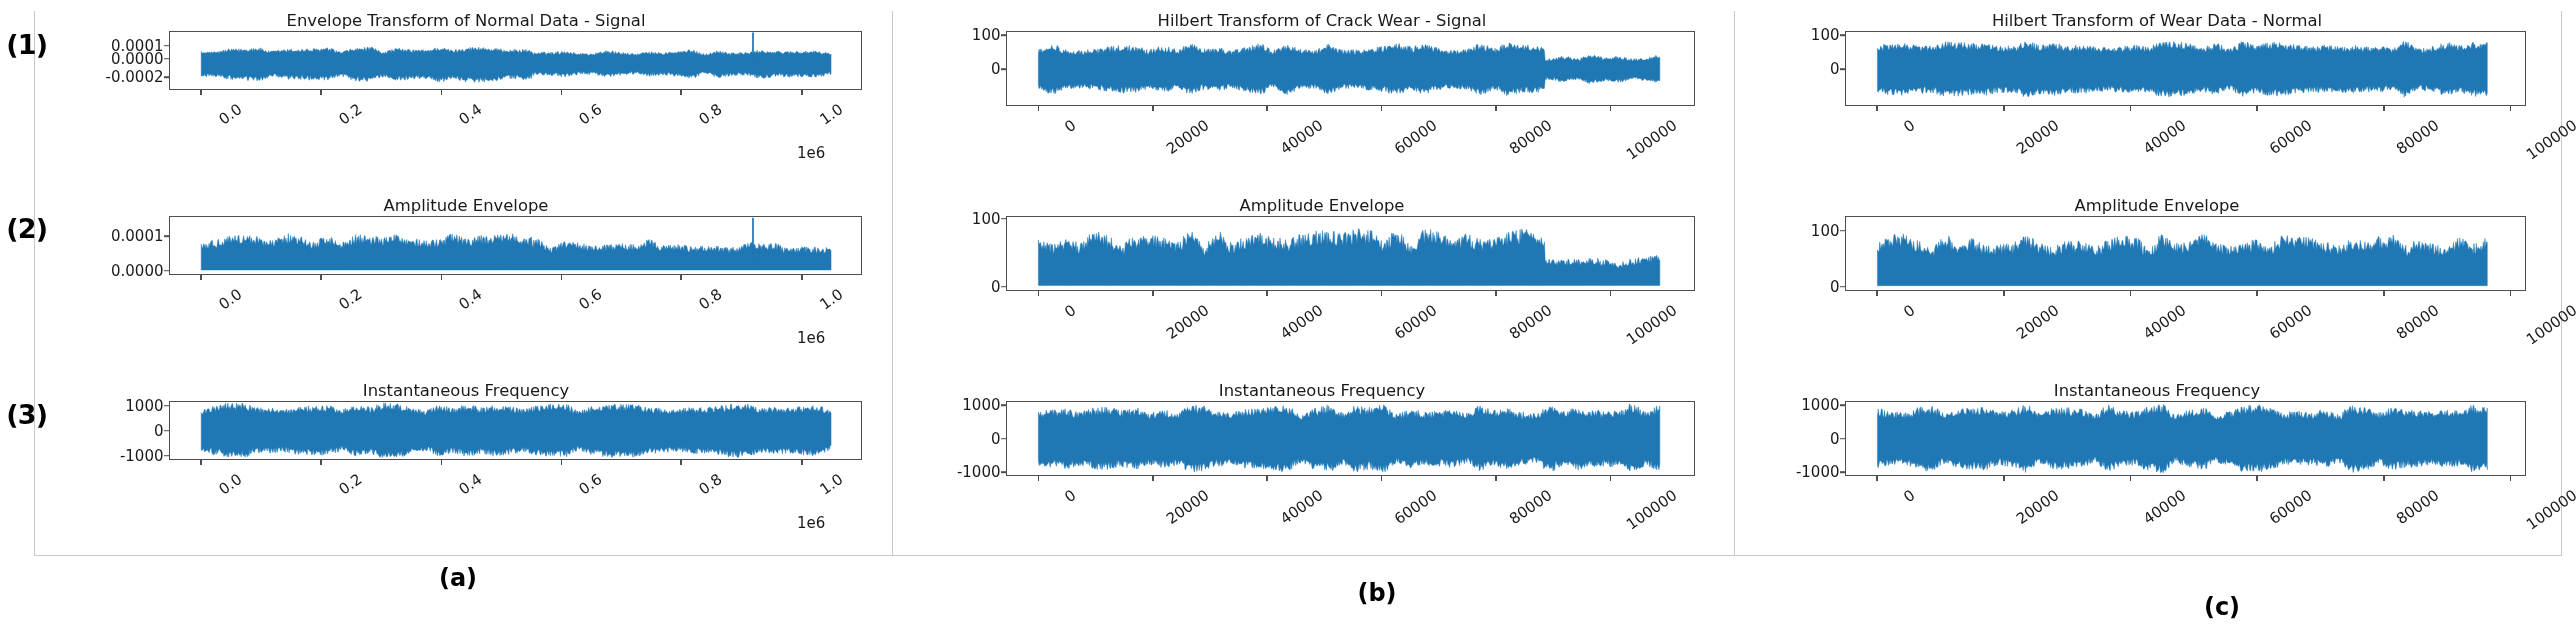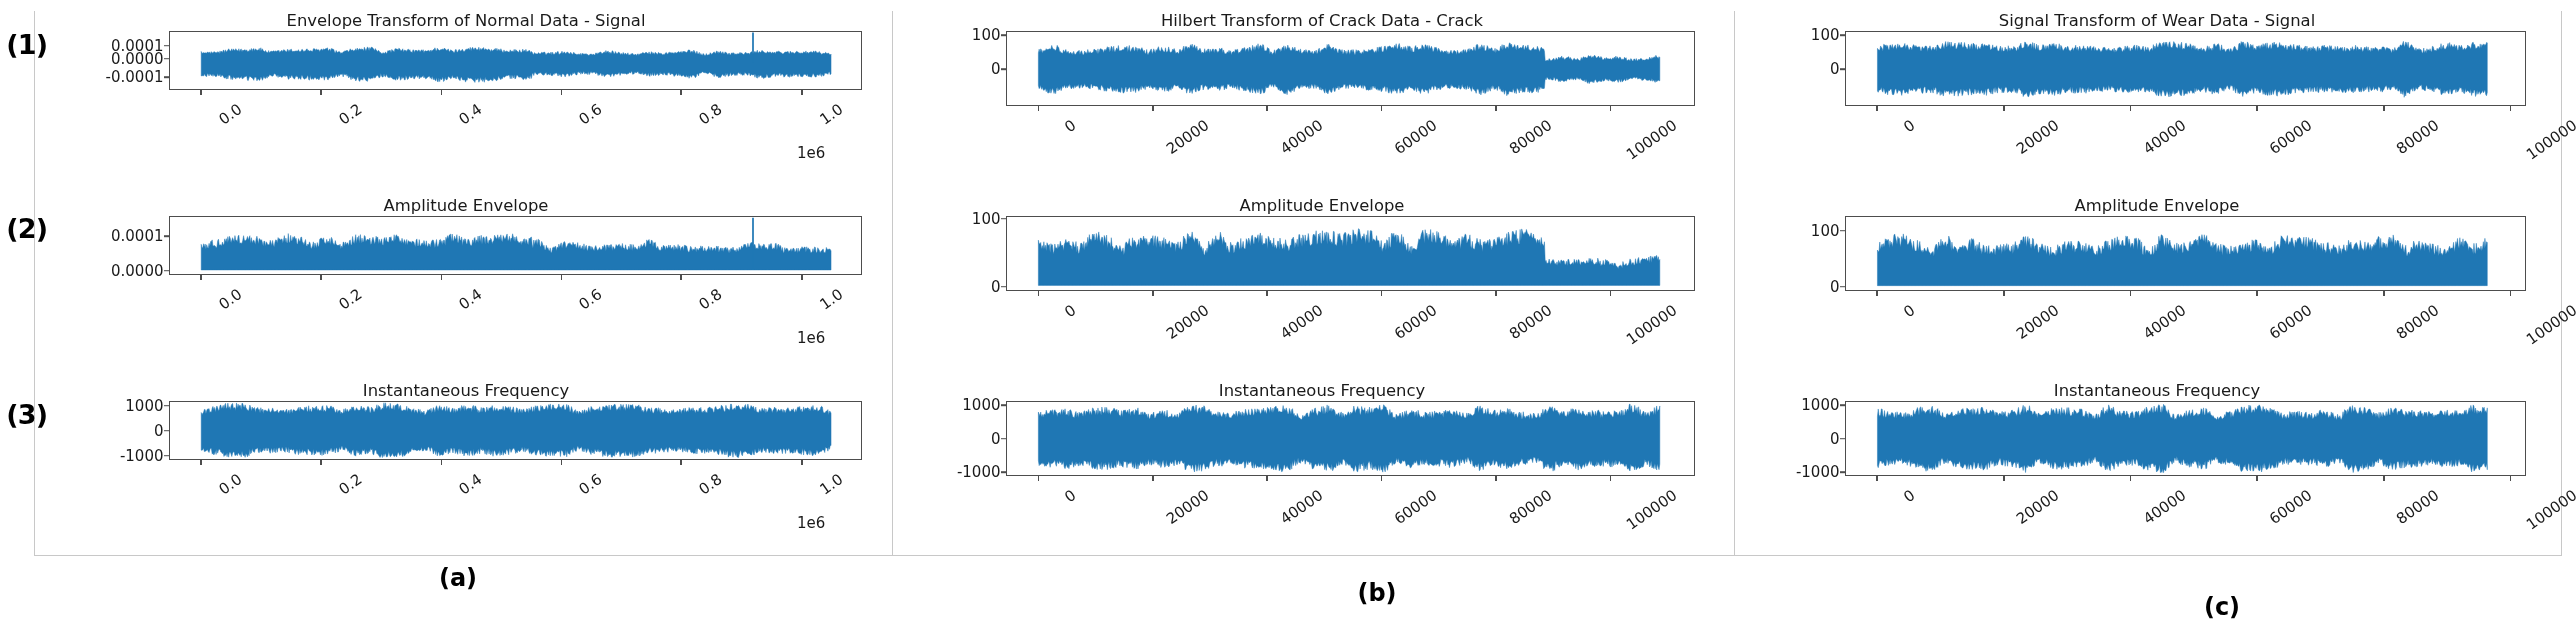--- a/index.html
+++ b/index.html
@@ -74,21 +74,21 @@
             <path d="M743.3 0.7L743.3 38.6" stroke="#1f77b4" stroke-width="2.2" fill="none"></path>
           </svg>
         </div>
     </div>
     <div style="position:absolute;left:106px;top:20.3px;height:59px;">
       <div class="ytick-mark" style="top:24.5%"></div>
         <div class="ytick" style="top:24.5%">0.0001</div>
       <div class="ytick-mark" style="top:46.4%"></div>
         <div class="ytick" style="top:46.4%">0.0000</div>
       <div class="ytick-mark" style="top:78.3%"></div>
-        <div class="ytick" style="top:78.3%">-0.0001</div>
+        <div class="ytick" style="top:78.3%">-0.0002</div>
     </div>
     <div style="position:absolute;left:106px;top:20.3px;width:693px;height:59px;">
       <div class="xtick-mark" style="left:4.5%"></div>
         <div class="xtick" style="left:9.5%">0.0</div>
       <div class="xtick-mark" style="left:21.8%"></div>
         <div class="xtick" style="left:26.8%">0.2</div>
       <div class="xtick-mark" style="left:39.2%"></div>
         <div class="xtick" style="left:44.2%">0.4</div>
       <div class="xtick-mark" style="left:56.5%"></div>
         <div class="xtick" style="left:61.5%">0.6</div>
@@ -161,21 +161,21 @@
         <div class="xtick" style="left:61.5%">0.6</div>
       <div class="xtick-mark" style="left:73.8%"></div>
         <div class="xtick" style="left:78.8%">0.8</div>
       <div class="xtick-mark" style="left:91.2%"></div>
         <div class="xtick" style="left:96.2%">1.0</div>
     </div>
     <div class="exponent" style="left:734px;top:133px;">1e6</div>
   </div>
 
   <div class="cell" style="left:923px;top:11px;width:798px;height:86px;">
-    <div class="cell-title">Hilbert Transform of Crack Data - Crack</div>
+    <div class="cell-title">Hilbert Transform of Crack Wear - Signal</div>
     <div class="axes" style="left:83px;top:20.3px;width:689px;height:75px;">
       <div class="trace">
           <svg viewBox="0 0 876 92" preserveAspectRatio="none">
             <path d="M40.0 26.4L41.0 21.6L42.0 25.6L43.0 21.2L44.0 22.7L45.0 26.7L46.0 23.2L47.0 24.7L48.0 23.2L49.0 23.4L50.0 21.0L51.0 22.3L52.0 21.9L53.0 21.8L54.0 21.1L55.0 21.7L56.0 21.1L57.0 16.9L58.0 19.9L59.0 21.7L60.0 21.3L61.0 23.0L62.0 23.4L63.0 21.1L64.0 16.8L65.0 18.8L66.0 19.6L67.0 24.5L68.0 24.5L69.0 26.4L70.0 26.2L71.0 27.2L72.0 22.6L73.0 25.4L74.0 24.1L75.0 22.0L76.0 25.7L77.0 25.4L78.0 24.3L79.0 27.1L80.0 27.2L81.0 25.3L82.0 28.0L83.0 26.1L84.0 28.7L85.0 24.4L86.0 27.6L87.0 28.4L88.0 27.3L89.0 25.8L90.0 24.7L91.0 24.3L92.0 23.1L93.0 28.5L94.0 25.3L95.0 23.6L96.0 26.7L97.0 28.9L98.0 28.3L99.0 24.0L100.0 26.1L101.0 25.7L102.0 27.3L103.0 22.0L104.0 25.9L105.0 26.6L106.0 24.6L107.0 26.4L108.0 26.5L109.0 25.8L110.0 25.3L111.0 21.5L112.0 22.5L113.0 23.1L114.0 23.4L115.0 27.4L116.0 21.3L117.0 27.5L118.0 22.6L119.0 21.0L120.0 21.4L121.0 22.0L122.0 22.5L123.0 26.1L124.0 23.4L125.0 21.6L126.0 23.9L127.0 21.1L128.0 18.5L129.0 21.3L130.0 18.9L131.0 25.5L132.0 22.5L133.0 18.0L134.0 19.2L135.0 24.8L136.0 17.9L137.0 24.5L138.0 24.5L139.0 22.2L140.0 20.0L141.0 22.9L142.0 17.0L143.0 23.3L144.0 24.0L145.0 23.3L146.0 23.2L147.0 22.8L148.0 21.7L149.0 23.1L150.0 19.3L151.0 19.7L152.0 19.9L153.0 18.0L154.0 24.8L155.0 20.7L156.0 16.9L157.0 25.1L158.0 23.6L159.0 21.3L160.0 19.7L161.0 19.1L162.0 23.4L163.0 24.2L164.0 19.1L165.0 20.0L166.0 24.9L167.0 20.3L168.0 22.6L169.0 20.8L170.0 23.6L171.0 21.4L172.0 19.7L173.1 22.5L174.1 24.9L175.1 23.0L176.1 27.5L177.1 26.9L178.1 22.0L179.1 28.1L180.1 28.4L181.1 25.7L182.1 24.9L183.1 22.4L184.1 21.3L185.1 27.8L186.1 25.0L187.1 21.2L188.1 23.8L189.1 26.7L190.1 22.1L191.1 24.0L192.1 20.8L193.1 18.5L194.1 22.5L195.1 23.8L196.1 24.3L197.1 19.5L198.1 22.5L199.1 23.4L200.1 25.1L201.1 25.2L202.1 19.9L203.1 25.3L204.1 25.5L205.1 23.7L206.1 18.8L207.1 23.1L208.1 26.6L209.1 24.9L210.1 25.6L211.1 21.6L212.1 23.1L213.1 20.8L214.1 23.4L215.1 26.7L216.1 26.4L217.1 25.3L218.1 26.7L219.1 27.4L220.1 22.2L221.1 22.2L222.1 25.6L223.1 23.2L224.1 22.1L225.1 17.9L226.1 24.8L227.1 18.0L228.1 20.0L229.1 18.2L230.1 21.7L231.1 18.9L232.1 20.8L233.1 19.4L234.1 16.0L235.1 18.7L236.1 15.2L237.1 20.2L238.1 18.9L239.1 16.2L240.1 19.6L241.1 21.4L242.1 18.0L243.1 24.0L244.1 22.9L245.1 21.9L246.1 20.5L247.1 23.0L248.1 27.1L249.1 25.2L250.1 26.5L251.1 26.1L252.1 21.1L253.1 26.9L254.1 23.2L255.1 25.6L256.1 21.5L257.1 21.5L258.1 27.0L259.1 21.6L260.1 25.2L261.1 23.8L262.1 21.5L263.1 21.4L264.1 26.2L265.1 22.4L266.1 21.4L267.1 22.7L268.1 26.2L269.1 24.3L270.1 25.5L271.1 20.6L272.1 22.1L273.1 21.3L274.1 20.1L275.1 26.2L276.1 22.6L277.1 26.5L278.1 27.3L279.1 27.5L280.1 26.7L281.1 24.9L282.1 26.2L283.1 23.1L284.1 25.8L285.1 23.7L286.1 28.9L287.1 25.4L288.1 25.3L289.1 24.4L290.1 26.0L291.1 21.9L292.1 23.3L293.1 21.9L294.1 21.9L295.1 27.5L296.1 25.2L297.1 26.2L298.1 24.1L299.1 22.7L300.1 20.4L301.1 22.3L302.1 20.0L303.1 19.8L304.1 24.8L305.1 21.6L306.1 21.9L307.1 20.1L308.1 25.4L309.1 18.9L310.1 20.0L311.1 23.0L312.1 24.6L313.1 16.7L314.1 23.3L315.1 18.4L316.1 23.2L317.1 19.5L318.1 17.0L319.1 20.9L320.1 14.8L321.1 22.5L322.1 18.4L323.1 16.6L324.1 17.3L325.1 20.8L326.1 15.7L327.1 16.5L328.1 22.9L329.1 23.8L330.1 23.5L331.1 23.7L332.1 19.5L333.1 20.8L334.1 20.9L335.1 27.7L336.1 24.9L337.1 25.3L338.1 28.3L339.1 26.8L340.1 26.6L341.1 22.4L342.1 28.4L343.1 23.7L344.1 22.5L345.1 22.2L346.1 20.4L347.1 22.4L348.1 21.1L349.1 24.9L350.1 22.7L351.1 19.3L352.1 20.6L353.1 17.4L354.1 23.5L355.1 18.2L356.1 21.9L357.1 20.4L358.1 16.5L359.1 20.6L360.1 19.8L361.1 23.2L362.1 23.1L363.1 23.7L364.1 19.2L365.1 21.0L366.1 22.9L367.1 19.0L368.1 24.3L369.1 23.7L370.1 24.3L371.1 23.4L372.2 22.5L373.2 26.4L374.2 21.3L375.2 26.2L376.2 27.2L377.2 25.6L378.2 24.5L379.2 22.8L380.2 25.7L381.2 22.1L382.2 24.5L383.2 27.0L384.2 23.3L385.2 23.3L386.2 23.7L387.2 26.6L388.2 26.1L389.2 24.2L390.2 27.7L391.2 27.1L392.2 23.9L393.2 26.1L394.2 22.8L395.2 27.3L396.2 26.0L397.2 21.7L398.2 20.4L399.2 26.6L400.2 23.9L401.2 22.3L402.2 22.2L403.2 22.1L404.2 20.2L405.2 20.1L406.2 20.4L407.2 22.3L408.2 15.7L409.2 19.9L410.2 15.3L411.2 17.9L412.2 18.8L413.2 22.2L414.2 20.6L415.2 20.2L416.2 19.0L417.2 24.0L418.2 21.2L419.2 20.7L420.2 21.5L421.2 25.4L422.2 26.9L423.2 21.9L424.2 21.6L425.2 22.9L426.2 25.6L427.2 22.1L428.2 27.4L429.2 26.8L430.2 22.7L431.2 27.1L432.2 23.9L433.2 28.5L434.2 25.9L435.2 22.5L436.2 25.6L437.2 28.4L438.2 23.4L439.2 22.4L440.2 25.7L441.2 22.0L442.2 24.6L443.2 28.2L444.2 28.0L445.2 22.3L446.2 25.6L447.2 23.3L448.2 23.4L449.2 23.9L450.2 27.1L451.2 26.0L452.2 28.1L453.2 24.9L454.2 27.2L455.2 22.3L456.2 24.4L457.2 24.4L458.2 24.5L459.2 24.7L460.2 25.6L461.2 22.1L462.2 23.2L463.2 23.3L464.2 22.2L465.2 22.5L466.2 21.7L467.2 23.7L468.2 25.4L469.2 25.8L470.2 23.5L471.2 26.0L472.2 19.1L473.2 25.2L474.2 19.1L475.2 19.2L476.2 19.8L477.2 18.3L478.2 25.2L479.2 24.9L480.2 24.3L481.2 18.3L482.2 17.7L483.2 21.3L484.2 23.2L485.2 18.5L486.2 18.5L487.2 17.9L488.2 17.5L489.2 18.7L490.2 20.3L491.2 19.4L492.2 19.2L493.2 21.0L494.2 16.8L495.2 19.5L496.2 14.8L497.2 20.9L498.2 21.3L499.2 16.8L500.2 14.5L501.2 19.3L502.2 22.5L503.2 18.9L504.2 22.7L505.2 21.3L506.2 18.5L507.2 22.5L508.2 18.2L509.2 21.0L510.2 24.2L511.2 17.4L512.2 19.5L513.2 17.9L514.2 18.5L515.2 24.8L516.2 20.0L517.2 24.8L518.2 25.3L519.2 25.0L520.2 18.7L521.2 17.0L522.2 21.3L523.2 19.0L524.2 22.1L525.2 21.9L526.2 21.4L527.2 20.7L528.2 22.1L529.2 16.2L530.2 17.6L531.2 19.2L532.2 22.8L533.2 16.2L534.2 16.5L535.2 19.5L536.2 16.9L537.2 22.6L538.2 16.9L539.2 19.7L540.2 21.0L541.2 18.0L542.2 20.9L543.2 25.3L544.2 23.6L545.2 19.4L546.2 19.7L547.2 19.2L548.2 21.5L549.2 25.0L550.2 20.4L551.2 22.1L552.2 24.5L553.2 25.7L554.2 23.4L555.2 23.9L556.2 26.4L557.2 25.0L558.2 23.9L559.2 25.2L560.2 23.5L561.2 28.0L562.2 24.7L563.2 28.1L564.2 27.2L565.2 24.9L566.2 23.0L567.2 26.4L568.2 27.4L569.2 24.4L570.2 23.1L571.3 24.4L572.3 24.8L573.3 28.8L574.3 23.0L575.3 25.7L576.3 27.3L577.3 26.0L578.3 25.3L579.3 24.4L580.3 27.0L581.3 23.3L582.3 22.2L583.3 25.8L584.3 22.2L585.3 25.0L586.3 26.8L587.3 22.7L588.3 21.1L589.3 24.9L590.3 20.7L591.3 22.9L592.3 21.5L593.3 23.7L594.3 23.7L595.3 18.8L596.3 22.7L597.3 23.8L598.3 16.7L599.3 15.5L600.3 16.3L601.3 22.1L602.3 20.8L603.3 18.4L604.3 21.6L605.3 16.1L606.3 18.6L607.3 20.8L608.3 16.8L609.3 23.7L610.3 23.7L611.3 22.8L612.3 17.1L613.3 19.0L614.3 22.6L615.3 20.8L616.3 21.8L617.3 20.2L618.3 20.0L619.3 24.0L620.3 23.3L621.3 25.2L622.3 20.5L623.3 26.5L624.3 21.8L625.3 22.7L626.3 23.2L627.3 24.2L628.3 23.7L629.3 17.9L630.3 21.6L631.3 15.9L632.3 22.9L633.3 16.5L634.3 16.9L635.3 21.0L636.3 20.7L637.3 18.5L638.3 18.9L639.3 21.1L640.3 14.4L641.3 13.7L642.3 16.4L643.3 15.3L644.3 19.5L645.3 19.3L646.3 18.6L647.3 15.9L648.3 18.9L649.3 23.0L650.3 17.6L651.3 16.5L652.3 21.6L653.3 20.6L654.3 19.9L655.3 19.4L656.3 20.4L657.3 18.7L658.3 16.4L659.3 22.7L660.3 20.7L661.3 17.4L662.3 21.1L663.3 19.1L664.3 16.3L665.3 21.6L666.3 22.7L667.3 23.2L668.3 23.2L669.3 21.8L670.3 21.1L671.3 19.5L672.3 22.3L673.3 22.1L674.3 22.2L675.3 22.4L676.3 18.0L677.3 20.6L678.3 23.1L679.3 24.8L680.3 21.0L681.3 19.1L682.3 20.8L683.3 21.5L684.3 21.3L685.3 24.2L686.3 36.3L687.3 36.6L688.3 35.7L689.3 35.7L690.3 36.2L691.3 33.5L692.3 34.7L693.3 36.2L694.3 35.8L695.3 35.2L696.3 34.0L697.3 33.2L698.3 35.5L699.3 35.3L700.3 32.5L701.3 34.3L702.3 35.1L703.3 31.5L704.3 33.4L705.3 31.8L706.3 33.1L707.3 30.2L708.3 33.7L709.3 32.1L710.3 33.9L711.3 34.5L712.3 33.8L713.3 32.5L714.3 32.8L715.3 31.4L716.3 31.2L717.3 34.2L718.3 32.0L719.3 33.9L720.3 34.5L721.3 36.2L722.3 33.9L723.3 33.2L724.3 34.4L725.3 35.3L726.3 35.0L727.3 33.3L728.3 34.9L729.3 35.3L730.3 36.2L731.3 35.7L732.3 32.2L733.3 34.7L734.3 32.1L735.3 31.2L736.3 32.9L737.3 31.4L738.3 32.6L739.3 32.7L740.3 32.3L741.3 29.7L742.3 30.3L743.3 31.6L744.3 29.8L745.3 33.0L746.3 31.0L747.3 32.5L748.3 30.4L749.3 29.3L750.3 30.5L751.3 32.8L752.3 32.5L753.3 31.6L754.3 30.4L755.3 32.4L756.3 33.1L757.3 30.9L758.3 32.1L759.3 35.0L760.3 35.0L761.3 34.2L762.3 32.7L763.3 34.5L764.3 32.2L765.3 33.9L766.3 33.5L767.3 33.9L768.3 34.1L769.4 33.3L770.4 34.2L771.4 34.8L772.4 32.6L773.4 33.9L774.4 31.6L775.4 33.8L776.4 30.3L777.4 33.7L778.4 31.2L779.4 33.7L780.4 33.3L781.4 31.4L782.4 32.5L783.4 34.6L784.4 34.7L785.4 33.9L786.4 34.9L787.4 31.8L788.4 33.5L789.4 32.4L790.4 35.9L791.4 36.0L792.4 34.9L793.4 35.0L794.4 36.9L795.4 33.5L796.4 34.3L797.4 36.5L798.4 36.7L799.4 33.9L800.4 34.1L801.4 36.7L802.4 33.4L803.4 36.1L804.4 36.1L805.4 34.2L806.4 35.2L807.4 33.9L808.4 33.2L809.4 34.1L810.4 35.5L811.4 35.3L812.4 35.3L813.4 35.7L814.4 35.0L815.4 34.0L816.4 34.3L817.4 34.9L818.4 34.8L819.4 31.7L820.4 33.4L821.4 34.2L822.4 31.9L823.4 33.4L824.4 32.0L825.4 31.1L826.4 32.3L827.4 29.4L828.4 31.2L829.4 32.1L830.4 33.3L831.4 31.1L832.4 32.2L832.4 61.4L831.4 61.4L830.4 60.6L829.4 61.7L828.4 62.7L827.4 60.6L826.4 63.5L825.4 61.5L824.4 60.4L823.4 62.2L822.4 58.6L821.4 61.5L820.4 61.5L819.4 60.3L818.4 60.5L817.4 61.0L816.4 60.7L815.4 60.7L814.4 59.7L813.4 58.5L812.4 58.8L811.4 60.6L810.4 60.8L809.4 60.9L808.4 58.1L807.4 59.4L806.4 58.0L805.4 58.6L804.4 59.4L803.4 57.0L802.4 57.1L801.4 58.4L800.4 56.8L799.4 57.6L798.4 57.1L797.4 58.8L796.4 58.7L795.4 57.6L794.4 58.8L793.4 58.5L792.4 59.6L791.4 60.7L790.4 57.6L789.4 61.0L788.4 61.3L787.4 58.9L786.4 60.7L785.4 61.9L784.4 63.1L783.4 59.0L782.4 63.2L781.4 60.9L780.4 59.2L779.4 63.5L778.4 61.0L777.4 59.9L776.4 61.1L775.4 61.1L774.4 62.6L773.4 61.9L772.4 62.6L771.4 61.4L770.4 61.7L769.4 60.8L768.3 58.8L767.3 61.9L766.3 59.0L765.3 61.0L764.3 59.5L763.3 58.3L762.3 60.5L761.3 61.6L760.3 61.9L759.3 59.6L758.3 62.7L757.3 61.4L756.3 62.7L755.3 61.0L754.3 62.1L753.3 62.7L752.3 63.5L751.3 61.5L750.3 59.9L749.3 60.8L748.3 64.0L747.3 61.7L746.3 63.4L745.3 62.2L744.3 62.4L743.3 62.9L742.3 65.1L741.3 61.6L740.3 64.7L739.3 62.6L738.3 59.6L737.3 63.1L736.3 59.8L735.3 61.5L734.3 61.0L733.3 60.8L732.3 59.9L731.3 57.6L730.3 59.9L729.3 57.6L728.3 59.5L727.3 57.7L726.3 57.3L725.3 60.4L724.3 59.7L723.3 58.3L722.3 60.3L721.3 59.7L720.3 57.7L719.3 59.8L718.3 58.1L717.3 60.6L716.3 59.2L715.3 58.8L714.3 59.4L713.3 62.0L712.3 61.2L711.3 61.7L710.3 62.3L709.3 62.0L708.3 60.7L707.3 61.2L706.3 60.8L705.3 62.8L704.3 61.0L703.3 62.4L702.3 59.3L701.3 59.0L700.3 58.8L699.3 61.3L698.3 57.5L697.3 57.3L696.3 60.6L695.3 60.4L694.3 60.2L693.3 58.1L692.3 60.2L691.3 58.9L690.3 59.5L689.3 57.4L688.3 57.2L687.3 60.4L686.3 57.9L685.3 70.7L684.3 71.8L683.3 70.4L682.3 71.7L681.3 69.9L680.3 69.2L679.3 72.5L678.3 68.2L677.3 76.3L676.3 71.0L675.3 75.3L674.3 71.0L673.3 69.9L672.3 71.7L671.3 74.9L670.3 76.0L669.3 77.0L668.3 74.4L667.3 73.8L666.3 76.5L665.3 71.8L664.3 75.7L663.3 69.4L662.3 70.1L661.3 69.7L660.3 75.8L659.3 75.0L658.3 75.4L657.3 75.8L656.3 70.1L655.3 74.3L654.3 70.1L653.3 76.9L652.3 73.3L651.3 71.8L650.3 70.3L649.3 77.7L648.3 73.1L647.3 77.1L646.3 73.4L645.3 71.3L644.3 75.8L643.3 75.3L642.3 75.0L641.3 75.3L640.3 74.1L639.3 78.4L638.3 77.8L637.3 80.3L636.3 74.1L635.3 73.5L634.3 78.5L633.3 72.6L632.3 75.9L631.3 73.0L630.3 75.0L629.3 71.3L628.3 72.2L627.3 68.2L626.3 68.5L625.3 73.8L624.3 68.9L623.3 72.2L622.3 70.5L621.3 72.5L620.3 69.1L619.3 67.4L618.3 71.5L617.3 67.7L616.3 74.6L615.3 72.5L614.3 69.9L613.3 75.2L612.3 69.2L611.3 74.5L610.3 77.0L609.3 77.5L608.3 71.9L607.3 77.0L606.3 71.9L605.3 74.7L604.3 79.3L603.3 74.9L602.3 77.9L601.3 72.1L600.3 72.6L599.3 71.2L598.3 77.3L597.3 74.8L596.3 73.8L595.3 71.7L594.3 72.2L593.3 68.3L592.3 74.8L591.3 71.8L590.3 70.2L589.3 68.1L588.3 71.8L587.3 66.5L586.3 71.2L585.3 72.6L584.3 67.7L583.3 72.0L582.3 70.2L581.3 69.2L580.3 65.7L579.3 70.6L578.3 72.1L577.3 71.5L576.3 66.6L575.3 70.5L574.3 71.3L573.3 71.0L572.3 68.9L571.3 70.1L570.2 69.7L569.2 69.5L568.2 67.4L567.2 68.5L566.2 65.9L565.2 70.7L564.2 71.1L563.2 70.2L562.2 70.8L561.2 68.2L560.2 65.7L559.2 66.1L558.2 67.9L557.2 68.7L556.2 69.2L555.2 70.2L554.2 67.4L553.2 71.9L552.2 72.8L551.2 70.1L550.2 71.0L549.2 69.9L548.2 73.1L547.2 69.4L546.2 68.3L545.2 67.3L544.2 72.6L543.2 69.2L542.2 68.2L541.2 69.5L540.2 73.2L539.2 71.8L538.2 70.4L537.2 77.3L536.2 73.0L535.2 73.3L534.2 73.3L533.2 71.6L532.2 75.6L531.2 74.3L530.2 72.2L529.2 71.2L528.2 73.2L527.2 77.5L526.2 74.1L525.2 74.3L524.2 70.7L523.2 69.7L522.2 75.3L521.2 68.7L520.2 72.5L519.2 73.9L518.2 72.2L517.2 71.1L516.2 70.2L515.2 70.8L514.2 69.8L513.2 68.4L512.2 69.0L511.2 71.7L510.2 72.5L509.2 69.4L508.2 70.9L507.2 70.8L506.2 73.3L505.2 76.7L504.2 74.5L503.2 73.8L502.2 74.1L501.2 77.1L500.2 70.6L499.2 71.3L498.2 72.4L497.2 77.3L496.2 73.7L495.2 74.3L494.2 70.9L493.2 74.8L492.2 71.6L491.2 74.5L490.2 77.4L489.2 74.1L488.2 71.1L487.2 77.0L486.2 76.4L485.2 69.9L484.2 69.6L483.2 75.0L482.2 69.1L481.2 68.4L480.2 70.7L479.2 69.8L478.2 73.9L477.2 75.3L476.2 70.8L475.2 73.7L474.2 71.5L473.2 73.6L472.2 70.9L471.2 72.6L470.2 71.1L469.2 68.1L468.2 70.9L467.2 68.2L466.2 68.2L465.2 72.7L464.2 68.4L463.2 73.1L462.2 72.4L461.2 73.6L460.2 72.0L459.2 73.2L458.2 73.0L457.2 68.8L456.2 68.4L455.2 66.4L454.2 71.3L453.2 66.2L452.2 70.8L451.2 67.5L450.2 66.6L449.2 68.1L448.2 68.9L447.2 70.2L446.2 68.6L445.2 66.7L444.2 65.2L443.2 70.5L442.2 67.9L441.2 68.6L440.2 66.0L439.2 69.3L438.2 66.4L437.2 66.4L436.2 65.7L435.2 71.3L434.2 66.8L433.2 68.1L432.2 71.3L431.2 65.7L430.2 66.2L429.2 66.1L428.2 69.2L427.2 69.6L426.2 69.4L425.2 70.8L424.2 68.2L423.2 72.8L422.2 67.6L421.2 70.5L420.2 70.8L419.2 69.9L418.2 75.2L417.2 74.3L416.2 69.2L415.2 71.1L414.2 75.7L413.2 76.2L412.2 73.7L411.2 72.3L410.2 74.5L409.2 78.0L408.2 75.9L407.2 76.4L406.2 70.7L405.2 77.1L404.2 74.8L403.2 72.2L402.2 71.4L401.2 73.4L400.2 68.9L399.2 73.1L398.2 70.8L397.2 68.4L396.2 69.4L395.2 66.9L394.2 71.1L393.2 66.9L392.2 65.9L391.2 71.3L390.2 68.5L389.2 66.5L388.2 66.0L387.2 70.9L386.2 66.5L385.2 71.6L384.2 69.0L383.2 67.6L382.2 69.9L381.2 69.3L380.2 66.7L379.2 68.2L378.2 68.5L377.2 66.8L376.2 69.8L375.2 66.1L374.2 68.6L373.2 70.9L372.2 71.3L371.1 68.9L370.1 67.5L369.1 68.3L368.1 70.6L367.1 70.2L366.1 75.3L365.1 69.6L364.1 74.0L363.1 72.6L362.1 76.3L361.1 74.7L360.1 74.7L359.1 72.8L358.1 72.6L357.1 79.0L356.1 74.5L355.1 77.8L354.1 77.3L353.1 77.5L352.1 75.2L351.1 74.5L350.1 72.7L349.1 73.8L348.1 74.3L347.1 71.0L346.1 73.2L345.1 70.6L344.1 68.8L343.1 69.2L342.1 66.4L341.1 65.4L340.1 69.7L339.1 67.5L338.1 65.3L337.1 68.8L336.1 65.7L335.1 65.8L334.1 67.8L333.1 70.3L332.1 69.9L331.1 70.5L330.1 68.1L329.1 74.7L328.1 76.9L327.1 77.0L326.1 73.0L325.1 70.6L324.1 77.1L323.1 78.2L322.1 72.5L321.1 71.6L320.1 76.6L319.1 73.5L318.1 71.1L317.1 77.3L316.1 74.9L315.1 73.3L314.1 69.8L313.1 76.9L312.1 70.0L311.1 73.4L310.1 76.4L309.1 74.7L308.1 72.0L307.1 72.5L306.1 68.3L305.1 73.8L304.1 74.0L303.1 72.1L302.1 74.3L301.1 71.9L300.1 70.3L299.1 70.7L298.1 68.3L297.1 67.9L296.1 73.5L295.1 71.6L294.1 65.9L293.1 72.2L292.1 68.8L291.1 68.5L290.1 70.8L289.1 65.7L288.1 70.6L287.1 69.3L286.1 66.8L285.1 68.8L284.1 68.6L283.1 65.1L282.1 66.4L281.1 65.2L280.1 71.4L279.1 71.1L278.1 69.4L277.1 73.0L276.1 66.9L275.1 67.4L274.1 68.8L273.1 67.2L272.1 71.5L271.1 73.6L270.1 69.1L269.1 71.9L268.1 71.0L267.1 68.5L266.1 69.0L265.1 68.8L264.1 69.3L263.1 67.1L262.1 70.3L261.1 68.5L260.1 68.9L259.1 71.0L258.1 70.3L257.1 72.1L256.1 72.5L255.1 68.0L254.1 68.8L253.1 66.8L252.1 68.5L251.1 70.1L250.1 73.1L249.1 66.3L248.1 66.7L247.1 66.7L246.1 72.9L245.1 74.0L244.1 74.3L243.1 72.6L242.1 69.4L241.1 75.7L240.1 74.9L239.1 70.1L238.1 72.0L237.1 72.7L236.1 77.5L235.1 73.4L234.1 73.9L233.1 76.9L232.1 70.1L231.1 71.9L230.1 72.9L229.1 77.1L228.1 70.5L227.1 71.7L226.1 70.1L225.1 69.4L224.1 71.2L223.1 73.1L222.1 71.7L221.1 70.2L220.1 70.8L219.1 69.2L218.1 66.9L217.1 68.0L216.1 67.9L215.1 68.2L214.1 66.1L213.1 66.7L212.1 68.5L211.1 71.4L210.1 68.3L209.1 73.5L208.1 71.3L207.1 72.2L206.1 74.9L205.1 71.9L204.1 74.4L203.1 68.9L202.1 69.3L201.1 74.8L200.1 71.1L199.1 69.0L198.1 73.3L197.1 69.5L196.1 70.2L195.1 69.0L194.1 69.7L193.1 72.8L192.1 73.7L191.1 69.6L190.1 73.2L189.1 69.0L188.1 69.7L187.1 68.9L186.1 71.9L185.1 70.2L184.1 69.7L183.1 66.6L182.1 70.5L181.1 68.3L180.1 67.8L179.1 68.9L178.1 69.1L177.1 67.0L176.1 72.7L175.1 67.9L174.1 71.1L173.1 69.6L172.0 67.4L171.0 72.7L170.0 68.5L169.0 72.4L168.0 74.7L167.0 72.4L166.0 70.2L165.0 71.2L164.0 76.4L163.0 72.7L162.0 68.9L161.0 74.7L160.0 70.2L159.0 69.9L158.0 75.6L157.0 71.1L156.0 69.0L155.0 71.2L154.0 71.7L153.0 75.4L152.0 69.2L151.0 69.5L150.0 74.3L149.0 76.7L148.0 77.0L147.0 70.9L146.0 69.7L145.0 76.1L144.0 75.5L143.0 75.1L142.0 75.5L141.0 70.9L140.0 72.0L139.0 74.9L138.0 71.1L137.0 73.9L136.0 71.0L135.0 74.9L134.0 73.3L133.0 69.7L132.0 68.4L131.0 71.3L130.0 71.4L129.0 70.6L128.0 69.9L127.0 74.5L126.0 74.5L125.0 70.9L124.0 74.6L123.0 70.6L122.0 69.4L121.0 67.0L120.0 67.3L119.0 73.3L118.0 71.9L117.0 72.8L116.0 69.7L115.0 68.7L114.0 68.1L113.0 68.5L112.0 67.6L111.0 67.9L110.0 67.5L109.0 70.5L108.0 65.5L107.0 66.0L106.0 71.8L105.0 71.0L104.0 70.7L103.0 68.4L102.0 68.3L101.0 69.5L100.0 67.8L99.0 65.0L98.0 67.9L97.0 68.4L96.0 70.3L95.0 66.1L94.0 66.8L93.0 71.0L92.0 70.2L91.0 66.0L90.0 67.8L89.0 68.9L88.0 67.0L87.0 70.2L86.0 66.8L85.0 71.3L84.0 68.7L83.0 70.4L82.0 71.7L81.0 69.3L80.0 65.3L79.0 68.7L78.0 66.6L77.0 70.4L76.0 67.3L75.0 70.8L74.0 68.8L73.0 66.5L72.0 70.1L71.0 67.7L70.0 70.8L69.0 74.0L68.0 69.7L67.0 73.2L66.0 71.3L65.0 74.3L64.0 69.6L63.0 71.8L62.0 77.7L61.0 73.7L60.0 77.5L59.0 73.5L58.0 70.6L57.0 73.7L56.0 77.1L55.0 71.2L54.0 76.4L53.0 76.7L52.0 76.9L51.0 72.3L50.0 75.3L49.0 71.1L48.0 72.4L47.0 73.7L46.0 72.5L45.0 69.3L44.0 72.2L43.0 67.0L42.0 70.3L41.0 71.4L40.0 67.3Z" fill="#1f77b4" stroke="#1f77b4" stroke-width="0.6"></path>
           </svg>
         </div>
     </div>
     <div style="position:absolute;left:83px;top:20.3px;height:75px;">
       <div class="ytick-mark" style="top:5.5%"></div>
         <div class="ytick" style="top:5.5%">100</div>
@@ -256,21 +256,21 @@
       <div class="xtick-mark" style="left:54.4%"></div>
         <div class="xtick" style="left:61.6%">60000</div>
       <div class="xtick-mark" style="left:71.0%"></div>
         <div class="xtick" style="left:78.2%">80000</div>
       <div class="xtick-mark" style="left:87.6%"></div>
         <div class="xtick" style="left:96.4%">100000</div>
     </div>
   </div>
 
   <div class="cell" style="left:1762px;top:11px;width:790px;height:86px;">
-    <div class="cell-title">Signal Transform of Wear Data - Signal</div>
+    <div class="cell-title">Hilbert Transform of Wear Data - Normal</div>
     <div class="axes" style="left:83px;top:20.3px;width:681px;height:75px;">
       <div class="trace">
           <svg viewBox="0 0 866 92" preserveAspectRatio="none">
             <path d="M40.1 20.6L41.1 22.2L42.1 22.6L43.1 23.1L44.1 17.6L45.1 19.1L46.1 20.9L47.1 23.8L48.1 15.5L49.1 16.1L50.1 17.7L51.1 16.2L52.1 18.8L53.1 17.0L54.1 22.1L55.1 22.4L56.1 16.2L57.1 16.9L58.1 20.4L59.1 15.7L60.1 21.4L61.1 19.2L62.1 17.6L63.1 16.2L64.1 22.0L65.1 19.6L66.1 15.0L67.1 20.2L68.1 16.2L69.1 18.9L70.1 20.3L71.1 19.5L72.1 19.4L73.1 18.4L74.1 17.1L75.1 14.4L76.1 21.0L77.1 17.6L78.1 16.1L79.1 18.7L80.1 22.1L81.1 22.3L82.1 18.9L83.1 20.2L84.1 23.1L85.1 17.9L86.1 15.9L87.1 17.2L88.1 19.2L89.1 17.0L90.1 18.9L91.1 19.2L92.1 18.5L93.1 19.2L94.1 18.5L95.1 23.6L96.1 23.7L97.1 18.6L98.1 19.4L99.1 21.5L100.1 19.8L101.1 17.8L102.1 17.6L103.1 18.5L104.1 24.5L105.1 20.3L106.1 20.4L107.1 17.4L108.1 21.2L109.1 23.6L110.1 20.8L111.1 19.0L112.1 21.3L113.1 23.1L114.1 19.1L115.1 23.8L116.1 16.4L117.1 16.5L118.1 19.0L119.1 20.3L120.1 21.5L121.1 21.3L122.1 18.7L123.1 14.4L124.1 18.2L125.1 21.0L126.1 16.0L127.1 12.0L128.1 19.2L129.1 17.9L130.1 12.2L131.1 18.0L132.1 12.9L133.1 20.1L134.1 12.6L135.1 18.3L136.1 18.2L137.1 18.4L138.1 16.0L139.1 13.9L140.1 21.1L141.1 21.4L142.1 18.6L143.1 15.3L144.1 13.2L145.1 16.8L146.1 15.6L147.1 12.8L148.1 17.9L149.1 19.8L150.1 18.3L151.1 13.2L152.1 18.4L153.1 18.9L154.1 21.1L155.1 21.6L156.1 15.2L157.1 17.5L158.1 22.2L159.1 17.6L160.1 14.9L161.1 21.9L162.1 14.2L163.1 14.9L164.1 16.5L165.1 21.9L166.1 15.9L167.1 21.5L168.1 22.4L169.1 18.2L170.1 20.8L171.1 21.4L172.1 18.7L173.1 15.2L174.1 14.9L175.1 19.4L176.1 16.3L177.1 15.9L178.1 18.1L179.1 17.0L180.1 17.3L181.1 18.1L182.1 15.8L183.1 16.3L184.1 23.0L185.1 21.8L186.1 21.2L187.1 16.2L188.1 21.5L189.1 19.2L190.1 19.4L191.1 19.4L192.1 17.3L193.1 22.9L194.1 23.7L195.1 24.4L196.1 20.9L197.1 17.7L198.1 24.8L199.1 19.6L200.1 23.3L201.1 24.2L202.1 23.6L203.0 19.1L204.0 22.4L205.0 21.5L206.0 25.1L207.0 17.3L208.0 23.8L209.0 20.1L210.0 23.7L211.0 20.1L212.0 22.0L213.0 22.2L214.0 18.2L215.0 19.5L216.0 20.1L217.0 23.6L218.0 23.5L219.0 19.2L220.0 22.9L221.0 17.8L222.0 16.9L223.0 14.1L224.0 20.0L225.0 20.4L226.0 19.7L227.0 19.9L228.0 12.6L229.0 13.1L230.0 15.7L231.0 15.4L232.0 19.4L233.0 17.6L234.0 16.3L235.0 15.0L236.0 15.2L237.0 21.2L238.0 13.2L239.0 22.2L240.0 14.0L241.0 20.4L242.0 22.3L243.0 15.2L244.0 22.5L245.0 16.7L246.0 22.7L247.0 23.2L248.0 23.1L249.0 22.8L250.0 21.3L251.0 16.0L252.0 16.3L253.0 19.3L254.0 22.2L255.0 17.2L256.0 21.3L257.0 17.4L258.0 21.9L259.0 16.5L260.0 15.1L261.0 17.6L262.0 18.2L263.0 14.8L264.0 17.8L265.0 14.4L266.0 17.6L267.0 19.1L268.0 15.5L269.0 21.3L270.0 21.2L271.0 20.4L272.0 14.8L273.0 23.2L274.0 16.8L275.0 18.3L276.0 21.4L277.0 24.1L278.0 22.0L279.0 20.6L280.0 18.9L281.0 22.4L282.0 18.8L283.0 18.1L284.0 21.7L285.0 23.2L286.0 24.5L287.0 22.7L288.0 22.3L289.0 19.8L290.0 23.9L291.0 20.5L292.0 20.3L293.0 16.6L294.0 22.9L295.0 18.9L296.0 23.9L297.0 21.3L298.0 17.9L299.0 20.9L300.0 23.5L301.0 21.0L302.0 21.1L303.0 17.4L304.0 21.6L305.0 20.3L306.0 23.2L307.0 22.5L308.0 18.0L309.0 20.1L310.0 21.3L311.0 18.5L312.0 17.5L313.0 24.4L314.0 20.0L315.0 20.2L316.0 18.2L317.0 24.2L318.0 19.6L319.0 23.2L320.0 23.1L321.0 23.6L322.0 20.8L323.0 21.3L324.0 23.3L325.0 25.4L326.0 23.8L327.0 22.8L328.0 19.5L329.0 19.8L330.0 19.3L331.0 22.2L332.0 24.0L333.0 21.7L334.0 23.4L335.0 20.5L336.0 23.1L337.0 22.9L338.0 24.3L339.0 23.4L340.0 21.5L341.0 24.8L342.0 20.2L343.0 25.9L344.0 22.4L345.0 24.8L346.0 22.6L347.0 19.7L348.0 20.4L349.0 19.0L350.0 19.8L351.0 20.5L352.0 23.8L353.0 24.8L354.0 22.2L355.0 23.6L356.0 17.6L357.0 22.2L358.0 19.4L359.0 17.5L360.0 22.3L361.0 19.5L362.0 23.6L363.0 24.3L364.0 20.3L365.0 23.1L366.0 19.8L367.0 17.8L368.0 16.3L369.0 23.7L370.0 20.4L371.0 16.5L372.0 24.0L373.0 17.8L374.0 18.2L375.0 20.7L376.0 23.1L377.0 22.4L378.0 19.9L379.0 17.8L380.0 22.8L381.0 25.1L382.0 18.7L383.0 22.0L384.0 23.1L385.0 19.3L386.0 22.2L387.0 25.5L388.0 22.7L389.0 21.6L390.0 20.5L391.0 24.1L392.0 15.9L393.0 21.4L394.0 17.6L395.0 21.3L396.0 14.4L397.0 18.5L398.0 19.6L399.0 16.1L400.0 13.5L401.0 14.4L402.0 16.9L403.0 19.1L404.0 13.9L405.0 13.1L406.0 18.1L407.0 12.7L408.0 16.2L409.0 12.7L410.0 17.8L411.0 19.4L412.0 13.7L413.0 12.3L414.0 19.0L415.0 19.6L416.0 19.8L417.0 17.4L418.0 12.1L419.0 14.2L420.0 14.8L421.0 19.6L422.0 19.5L423.0 20.8L424.0 14.8L425.0 16.4L426.0 21.1L427.0 16.0L428.0 12.8L429.0 21.9L430.0 20.7L431.0 20.9L432.0 21.3L433.0 14.6L434.0 14.2L435.0 18.5L436.0 19.3L437.0 17.3L438.0 20.3L439.0 14.8L440.0 16.6L441.0 22.0L442.0 17.6L443.0 17.0L444.0 22.4L445.0 17.4L446.0 22.7L447.0 21.0L448.0 20.4L449.0 24.0L450.0 21.5L451.0 21.5L452.0 22.2L453.0 19.9L454.0 23.3L455.0 22.7L456.0 21.1L457.0 21.9L458.0 24.8L459.0 24.2L460.0 21.5L461.0 17.4L462.0 22.9L463.0 18.2L464.0 22.3L465.0 20.5L466.0 23.6L467.0 20.1L468.0 23.2L469.0 15.4L470.0 15.0L471.0 17.7L472.0 18.6L473.0 16.8L474.0 15.5L475.0 14.7L476.0 17.4L477.0 23.6L478.0 22.8L479.0 16.2L480.0 22.3L481.0 22.8L482.0 21.2L483.0 22.7L484.0 25.4L485.0 24.1L486.0 21.7L487.0 22.2L488.0 21.0L489.0 25.5L490.0 21.7L491.0 20.8L492.0 24.6L493.0 24.3L494.0 21.3L495.0 18.6L496.0 18.3L497.0 20.7L498.0 22.6L499.0 23.3L500.0 22.4L501.0 15.2L502.0 13.9L503.0 17.2L504.0 12.0L505.0 14.9L506.0 12.7L507.0 12.9L508.0 18.9L509.0 14.5L510.0 19.9L511.0 19.8L512.0 12.5L513.0 14.4L514.0 19.0L515.0 20.7L516.0 15.4L517.0 16.6L518.0 18.8L519.0 16.0L520.0 22.4L521.0 20.0L522.0 21.1L523.0 23.0L524.0 17.8L525.0 19.3L526.0 17.3L527.0 21.2L528.0 17.1L529.0 21.0L530.0 16.1L531.0 20.0L532.0 14.7L533.0 19.2L534.0 16.3L535.0 14.3L536.0 21.0L537.0 13.7L538.0 19.2L539.0 21.5L540.0 18.4L541.0 15.9L542.0 21.4L543.0 19.7L544.0 13.7L545.0 17.2L546.0 12.6L547.0 16.5L548.0 15.8L549.0 14.7L550.0 20.2L551.0 19.5L552.0 18.5L553.0 13.3L554.0 17.5L555.0 16.1L556.0 18.2L557.0 17.3L558.0 17.3L559.0 20.8L560.0 19.3L561.0 16.5L562.0 22.1L563.0 22.5L564.0 17.6L565.0 19.6L566.0 17.9L567.0 16.0L568.0 18.0L569.0 23.2L570.0 19.4L571.0 15.4L572.0 20.8L573.0 22.1L574.0 22.0L575.0 17.2L576.0 17.2L577.0 19.0L578.0 16.3L579.0 19.4L580.0 24.0L581.0 19.8L582.0 22.0L583.0 22.5L584.0 20.2L584.9 19.4L585.9 17.6L586.9 23.5L587.9 17.7L588.9 25.2L589.9 20.1L590.9 21.1L591.9 19.4L592.9 23.9L593.9 19.7L594.9 21.6L595.9 18.3L596.9 22.7L597.9 20.1L598.9 23.1L599.9 24.9L600.9 19.9L601.9 18.3L602.9 24.0L603.9 20.1L604.9 24.1L605.9 22.0L606.9 17.5L607.9 17.4L608.9 19.3L609.9 16.5L610.9 20.2L611.9 19.0L612.9 20.6L613.9 18.2L614.9 20.1L615.9 24.5L616.9 17.0L617.9 19.4L618.9 17.3L619.9 22.2L620.9 22.7L621.9 21.0L622.9 24.1L623.9 18.2L624.9 23.4L625.9 21.7L626.9 18.0L627.9 22.0L628.9 21.7L629.9 20.4L630.9 19.5L631.9 21.1L632.9 19.1L633.9 24.6L634.9 23.0L635.9 19.1L636.9 24.5L637.9 23.4L638.9 20.1L639.9 21.8L640.9 21.8L641.9 23.9L642.9 24.4L643.9 20.1L644.9 22.9L645.9 18.5L646.9 23.6L647.9 21.4L648.9 22.5L649.9 16.6L650.9 23.9L651.9 18.5L652.9 19.9L653.9 22.7L654.9 21.4L655.9 23.1L656.9 19.1L657.9 21.8L658.9 24.8L659.9 22.9L660.9 20.4L661.9 18.9L662.9 22.5L663.9 18.4L664.9 24.0L665.9 18.8L666.9 24.4L667.9 22.5L668.9 25.4L669.9 20.1L670.9 24.3L671.9 20.4L672.9 20.9L673.9 22.1L674.9 19.5L675.9 19.9L676.9 21.4L677.9 21.3L678.9 24.5L679.9 21.9L680.9 22.0L681.9 21.8L682.9 22.1L683.9 18.9L684.9 18.9L685.9 18.8L686.9 20.2L687.9 23.2L688.9 20.7L689.9 19.4L690.9 20.6L691.9 20.9L692.9 21.2L693.9 21.6L694.9 23.5L695.9 26.8L696.9 21.8L697.9 22.4L698.9 24.9L699.9 19.5L700.9 22.8L701.9 23.4L702.9 22.3L703.9 19.8L704.9 19.0L705.9 19.5L706.9 16.2L707.9 17.0L708.9 17.2L709.9 14.7L710.9 11.8L711.9 18.5L712.9 16.6L713.9 12.5L714.9 14.0L715.9 18.8L716.9 12.7L717.9 19.6L718.9 20.5L719.9 18.0L720.9 16.0L721.9 16.6L722.9 19.6L723.9 19.5L724.9 22.4L725.9 23.3L726.9 19.8L727.9 23.6L728.9 21.3L729.9 22.8L730.9 20.7L731.9 23.1L732.9 21.7L733.9 23.4L734.9 26.8L735.9 25.5L736.9 20.2L737.9 26.9L738.9 23.4L739.9 26.6L740.9 21.1L741.9 23.6L742.9 22.2L743.9 24.1L744.9 21.0L745.9 24.1L746.9 25.2L747.9 18.0L748.9 18.5L749.9 22.1L750.9 23.3L751.9 23.1L752.9 24.3L753.9 20.5L754.9 22.0L755.9 21.6L756.9 19.3L757.9 21.5L758.9 14.7L759.9 21.9L760.9 18.7L761.9 16.6L762.9 21.8L763.9 20.8L764.9 21.8L765.9 19.0L766.9 17.7L767.9 14.3L768.9 19.8L769.9 13.3L770.9 19.9L771.9 15.7L772.9 17.4L773.9 19.2L774.9 18.6L775.9 15.7L776.9 20.1L777.9 17.3L778.9 17.2L779.9 22.9L780.9 22.3L781.9 16.6L782.9 18.3L783.9 19.8L784.9 16.7L785.9 19.6L786.9 22.7L787.9 21.8L788.9 20.0L789.9 22.3L790.9 20.7L791.9 20.6L792.9 16.4L793.9 17.9L794.9 18.1L795.9 19.4L796.9 21.4L797.9 16.1L798.9 13.4L799.9 12.9L800.9 16.4L801.9 15.7L802.9 20.8L803.9 20.5L804.9 20.2L805.9 17.9L806.9 18.4L807.9 20.7L808.9 15.0L809.9 20.3L810.9 15.8L811.9 17.4L812.9 15.0L813.9 17.0L814.9 15.5L815.9 16.7L816.9 13.3L817.9 13.7L817.9 76.3L816.9 80.4L815.9 78.8L814.9 72.8L813.9 75.0L812.9 76.6L811.9 73.3L810.9 76.2L809.9 76.6L808.9 78.6L807.9 74.2L806.9 76.2L805.9 78.5L804.9 73.3L803.9 78.2L802.9 81.3L801.9 73.1L800.9 73.1L799.9 77.0L798.9 75.8L797.9 80.0L796.9 72.1L795.9 77.0L794.9 75.4L793.9 74.8L792.9 73.8L791.9 74.5L790.9 75.8L789.9 70.9L788.9 77.5L787.9 77.1L786.9 71.6L785.9 75.8L784.9 70.2L783.9 70.8L782.9 69.5L781.9 72.4L780.9 74.3L779.9 75.7L778.9 71.5L777.9 76.3L776.9 71.6L775.9 72.8L774.9 72.7L773.9 73.9L772.9 78.0L771.9 77.7L770.9 72.5L769.9 72.4L768.9 77.9L767.9 76.7L766.9 72.7L765.9 74.7L764.9 74.2L763.9 77.3L762.9 72.8L761.9 77.0L760.9 76.6L759.9 78.9L758.9 78.6L757.9 70.8L756.9 73.0L755.9 72.1L754.9 71.2L753.9 70.1L752.9 71.0L751.9 72.3L750.9 69.4L749.9 75.6L748.9 71.4L747.9 74.5L746.9 72.5L745.9 70.9L744.9 73.0L743.9 70.5L742.9 71.7L741.9 71.5L740.9 68.1L739.9 67.4L738.9 73.9L737.9 73.7L736.9 72.9L735.9 71.4L734.9 72.5L733.9 66.1L732.9 67.7L731.9 67.0L730.9 69.2L729.9 69.2L728.9 72.1L727.9 71.5L726.9 69.5L725.9 73.6L724.9 74.4L723.9 69.0L722.9 74.7L721.9 70.5L720.9 72.5L719.9 72.6L718.9 78.1L717.9 76.0L716.9 76.9L715.9 76.5L714.9 73.0L713.9 80.6L712.9 76.9L711.9 82.3L710.9 73.0L709.9 78.6L708.9 73.6L707.9 78.1L706.9 75.3L705.9 71.4L704.9 74.4L703.9 74.4L702.9 69.6L701.9 72.0L700.9 72.4L699.9 70.4L698.9 67.3L697.9 69.8L696.9 69.0L695.9 69.7L694.9 72.5L693.9 73.1L692.9 69.9L691.9 69.5L690.9 72.8L689.9 69.2L688.9 67.4L687.9 68.6L686.9 70.3L685.9 72.9L684.9 73.3L683.9 75.8L682.9 72.2L681.9 74.9L680.9 69.6L679.9 69.8L678.9 68.8L677.9 74.0L676.9 72.6L675.9 71.1L674.9 71.1L673.9 73.2L672.9 68.5L671.9 71.7L670.9 73.2L669.9 74.0L668.9 71.7L667.9 67.9L666.9 75.7L665.9 72.1L664.9 67.9L663.9 70.3L662.9 72.9L661.9 70.1L660.9 74.2L659.9 74.6L658.9 69.3L657.9 73.8L656.9 75.8L655.9 72.4L654.9 75.6L653.9 73.4L652.9 69.7L651.9 70.1L650.9 70.0L649.9 73.3L648.9 75.3L647.9 69.7L646.9 76.7L645.9 74.2L644.9 75.2L643.9 73.3L642.9 69.7L641.9 72.5L640.9 74.7L639.9 71.4L638.9 71.6L637.9 75.6L636.9 76.7L635.9 73.7L634.9 72.7L633.9 76.4L632.9 75.7L631.9 73.7L630.9 72.1L629.9 70.8L628.9 75.0L627.9 71.7L626.9 74.3L625.9 74.1L624.9 74.2L623.9 74.1L622.9 72.6L621.9 73.4L620.9 70.4L619.9 76.0L618.9 71.3L617.9 70.1L616.9 71.6L615.9 69.7L614.9 70.8L613.9 74.7L612.9 74.4L611.9 70.0L610.9 73.8L609.9 75.8L608.9 70.1L607.9 73.9L606.9 71.7L605.9 68.8L604.9 72.6L603.9 70.1L602.9 76.2L601.9 76.0L600.9 68.5L599.9 74.6L598.9 74.6L597.9 69.2L596.9 70.1L595.9 75.5L594.9 70.2L593.9 71.9L592.9 75.1L591.9 68.9L590.9 70.7L589.9 75.8L588.9 71.6L587.9 69.8L586.9 72.9L585.9 70.5L584.9 70.8L584.0 76.3L583.0 76.7L582.0 73.6L581.0 73.8L580.0 73.4L579.0 70.4L578.0 73.8L577.0 73.1L576.0 71.2L575.0 71.4L574.0 70.0L573.0 77.0L572.0 70.5L571.0 71.6L570.0 72.5L569.0 71.0L568.0 76.6L567.0 78.2L566.0 76.5L565.0 76.5L564.0 79.3L563.0 74.1L562.0 71.1L561.0 78.3L560.0 78.8L559.0 72.6L558.0 76.9L557.0 77.8L556.0 76.5L555.0 78.9L554.0 76.7L553.0 73.3L552.0 75.8L551.0 73.5L550.0 80.9L549.0 79.3L548.0 72.0L547.0 72.8L546.0 74.9L545.0 78.8L544.0 72.4L543.0 78.3L542.0 79.6L541.0 72.7L540.0 79.8L539.0 74.3L538.0 79.9L537.0 79.5L536.0 75.3L535.0 79.6L534.0 78.0L533.0 74.6L532.0 78.6L531.0 73.7L530.0 70.9L529.0 74.9L528.0 76.8L527.0 75.2L526.0 73.2L525.0 70.3L524.0 74.2L523.0 70.8L522.0 70.8L521.0 69.5L520.0 77.4L519.0 73.5L518.0 70.9L517.0 71.4L516.0 74.7L515.0 73.0L514.0 74.5L513.0 76.4L512.0 75.6L511.0 78.4L510.0 76.2L509.0 76.0L508.0 74.5L507.0 76.1L506.0 81.3L505.0 75.5L504.0 74.6L503.0 76.5L502.0 78.0L501.0 75.3L500.0 77.4L499.0 72.5L498.0 70.3L497.0 77.0L496.0 73.2L495.0 68.7L494.0 73.9L493.0 67.6L492.0 68.3L491.0 66.8L490.0 68.9L489.0 72.4L488.0 71.3L487.0 68.0L486.0 67.5L485.0 69.3L484.0 72.2L483.0 70.1L482.0 74.7L481.0 71.3L480.0 73.9L479.0 71.4L478.0 70.3L477.0 70.3L476.0 70.5L475.0 77.6L474.0 75.5L473.0 75.7L472.0 75.9L471.0 72.3L470.0 76.9L469.0 76.0L468.0 73.8L467.0 78.3L466.0 72.6L465.0 74.9L464.0 74.3L463.0 74.6L462.0 70.1L461.0 69.5L460.0 72.7L459.0 76.3L458.0 73.1L457.0 68.5L456.0 71.2L455.0 71.7L454.0 73.2L453.0 73.0L452.0 75.4L451.0 73.8L450.0 72.8L449.0 71.6L448.0 74.0L447.0 70.4L446.0 75.3L445.0 70.3L444.0 77.4L443.0 75.9L442.0 77.3L441.0 73.7L440.0 74.5L439.0 73.2L438.0 77.2L437.0 74.6L436.0 74.0L435.0 78.4L434.0 76.6L433.0 77.6L432.0 78.1L431.0 80.3L430.0 73.0L429.0 72.0L428.0 80.0L427.0 80.0L426.0 78.5L425.0 74.5L424.0 72.4L423.0 75.4L422.0 76.9L421.0 76.1L420.0 77.9L419.0 78.5L418.0 73.5L417.0 77.8L416.0 74.3L415.0 80.5L414.0 81.1L413.0 74.9L412.0 81.9L411.0 78.7L410.0 75.3L409.0 75.0L408.0 79.0L407.0 80.7L406.0 77.0L405.0 74.4L404.0 72.8L403.0 76.1L402.0 80.9L401.0 77.1L400.0 73.7L399.0 80.2L398.0 80.2L397.0 71.7L396.0 79.9L395.0 77.8L394.0 76.2L393.0 73.1L392.0 75.6L391.0 71.0L390.0 74.6L389.0 71.5L388.0 71.9L387.0 75.7L386.0 74.4L385.0 72.3L384.0 73.9L383.0 71.5L382.0 75.7L381.0 75.3L380.0 70.4L379.0 69.3L378.0 71.0L377.0 71.5L376.0 74.2L375.0 72.7L374.0 70.7L373.0 75.7L372.0 71.7L371.0 72.5L370.0 71.7L369.0 73.8L368.0 70.6L367.0 72.7L366.0 74.3L365.0 72.7L364.0 74.9L363.0 70.6L362.0 75.9L361.0 73.3L360.0 76.4L359.0 75.3L358.0 73.9L357.0 72.1L356.0 72.3L355.0 72.6L354.0 75.6L353.0 75.8L352.0 73.6L351.0 68.9L350.0 69.9L349.0 71.7L348.0 73.8L347.0 72.6L346.0 70.0L345.0 75.2L344.0 75.6L343.0 75.2L342.0 71.1L341.0 70.2L340.0 70.1L339.0 67.6L338.0 70.6L337.0 72.8L336.0 70.4L335.0 67.2L334.0 73.2L333.0 73.3L332.0 68.6L331.0 72.1L330.0 72.8L329.0 68.3L328.0 69.9L327.0 75.1L326.0 74.3L325.0 73.7L324.0 74.5L323.0 72.3L322.0 68.2L321.0 73.8L320.0 74.1L319.0 70.4L318.0 70.6L317.0 73.6L316.0 73.1L315.0 74.4L314.0 74.7L313.0 72.1L312.0 72.0L311.0 71.3L310.0 75.5L309.0 69.3L308.0 72.2L307.0 73.6L306.0 77.3L305.0 70.3L304.0 75.9L303.0 71.1L302.0 71.2L301.0 70.1L300.0 76.6L299.0 69.7L298.0 70.3L297.0 76.0L296.0 76.1L295.0 76.6L294.0 70.2L293.0 75.5L292.0 77.4L291.0 72.7L290.0 77.1L289.0 69.1L288.0 76.3L287.0 74.3L286.0 69.0L285.0 72.6L284.0 72.0L283.0 73.6L282.0 74.8L281.0 74.2L280.0 76.9L279.0 75.7L278.0 71.1L277.0 73.2L276.0 69.8L275.0 73.6L274.0 77.3L273.0 78.8L272.0 73.1L271.0 77.7L270.0 78.2L269.0 73.2L268.0 73.2L267.0 75.0L266.0 80.1L265.0 74.2L264.0 75.9L263.0 78.9L262.0 75.7L261.0 71.4L260.0 76.3L259.0 78.4L258.0 78.3L257.0 73.6L256.0 73.9L255.0 72.6L254.0 75.3L253.0 71.1L252.0 77.8L251.0 73.3L250.0 72.8L249.0 75.0L248.0 78.1L247.0 78.1L246.0 77.8L245.0 73.2L244.0 71.1L243.0 75.5L242.0 73.3L241.0 79.1L240.0 74.5L239.0 79.7L238.0 79.8L237.0 78.6L236.0 75.0L235.0 74.2L234.0 78.3L233.0 81.5L232.0 81.3L231.0 78.3L230.0 75.7L229.0 78.0L228.0 78.6L227.0 79.0L226.0 81.4L225.0 74.9L224.0 77.9L223.0 73.1L222.0 73.3L221.0 70.9L220.0 70.8L219.0 74.7L218.0 77.3L217.0 73.0L216.0 76.4L215.0 72.8L214.0 70.7L213.0 75.0L212.0 74.0L211.0 76.5L210.0 75.0L209.0 74.5L208.0 73.6L207.0 75.7L206.0 76.1L205.0 69.4L204.0 70.4L203.0 68.9L202.1 73.6L201.1 76.7L200.1 73.9L199.1 76.6L198.1 69.8L197.1 72.6L196.1 71.3L195.1 70.5L194.1 68.8L193.1 77.0L192.1 73.6L191.1 69.7L190.1 76.2L189.1 70.0L188.1 72.1L187.1 78.3L186.1 72.1L185.1 77.8L184.1 76.4L183.1 75.4L182.1 70.8L181.1 71.5L180.1 71.8L179.1 80.0L178.1 71.6L177.1 75.8L176.1 79.0L175.1 73.6L174.1 77.2L173.1 73.1L172.1 73.9L171.1 77.5L170.1 77.2L169.1 72.0L168.1 76.7L167.1 72.4L166.1 77.7L165.1 72.7L164.1 71.6L163.1 78.1L162.1 77.3L161.1 74.9L160.1 79.5L159.1 75.0L158.1 71.1L157.1 71.6L156.1 79.6L155.1 75.7L154.1 72.3L153.1 75.5L152.1 73.6L151.1 74.0L150.1 72.1L149.1 78.1L148.1 80.2L147.1 72.9L146.1 72.3L145.1 77.3L144.1 74.4L143.1 80.9L142.1 73.3L141.1 73.9L140.1 74.6L139.1 76.0L138.1 80.7L137.1 74.1L136.1 73.2L135.1 77.8L134.1 74.9L133.1 76.3L132.1 78.6L131.1 74.0L130.1 75.0L129.1 74.6L128.1 74.0L127.1 76.4L126.1 72.9L125.1 75.6L124.1 80.7L123.1 76.4L122.1 78.9L121.1 74.5L120.1 79.9L119.1 73.4L118.1 76.1L117.1 74.6L116.1 78.5L115.1 71.4L114.1 69.4L113.1 73.2L112.1 70.1L111.1 77.0L110.1 73.5L109.1 71.9L108.1 76.7L107.1 72.9L106.1 73.5L105.1 72.1L104.1 72.5L103.1 76.0L102.1 77.0L101.1 69.3L100.1 68.9L99.1 70.9L98.1 77.1L97.1 77.1L96.1 74.2L95.1 70.0L94.1 71.3L93.1 71.9L92.1 70.1L91.1 71.7L90.1 73.7L89.1 75.0L88.1 72.1L87.1 72.1L86.1 70.7L85.1 74.0L84.1 73.4L83.1 72.8L82.1 73.8L81.1 71.3L80.1 72.0L79.1 77.8L78.1 75.7L77.1 75.0L76.1 76.7L75.1 77.0L74.1 73.3L73.1 72.3L72.1 74.6L71.1 79.9L70.1 75.8L69.1 73.6L68.1 74.1L67.1 72.9L66.1 75.5L65.1 77.4L64.1 72.0L63.1 71.5L62.1 73.9L61.1 78.4L60.1 79.4L59.1 78.6L58.1 72.6L57.1 71.8L56.1 72.7L55.1 74.4L54.1 73.1L53.1 79.2L52.1 74.3L51.1 76.2L50.1 77.8L49.1 73.3L48.1 70.2L47.1 75.9L46.1 74.5L45.1 69.5L44.1 72.5L43.1 73.2L42.1 73.2L41.1 76.0L40.1 74.3Z" fill="#1f77b4" stroke="#1f77b4" stroke-width="0.6"></path>
           </svg>
         </div>
     </div>
     <div style="position:absolute;left:83px;top:20.3px;height:75px;">
       <div class="ytick-mark" style="top:5.5%"></div>
         <div class="ytick" style="top:5.5%">100</div>

